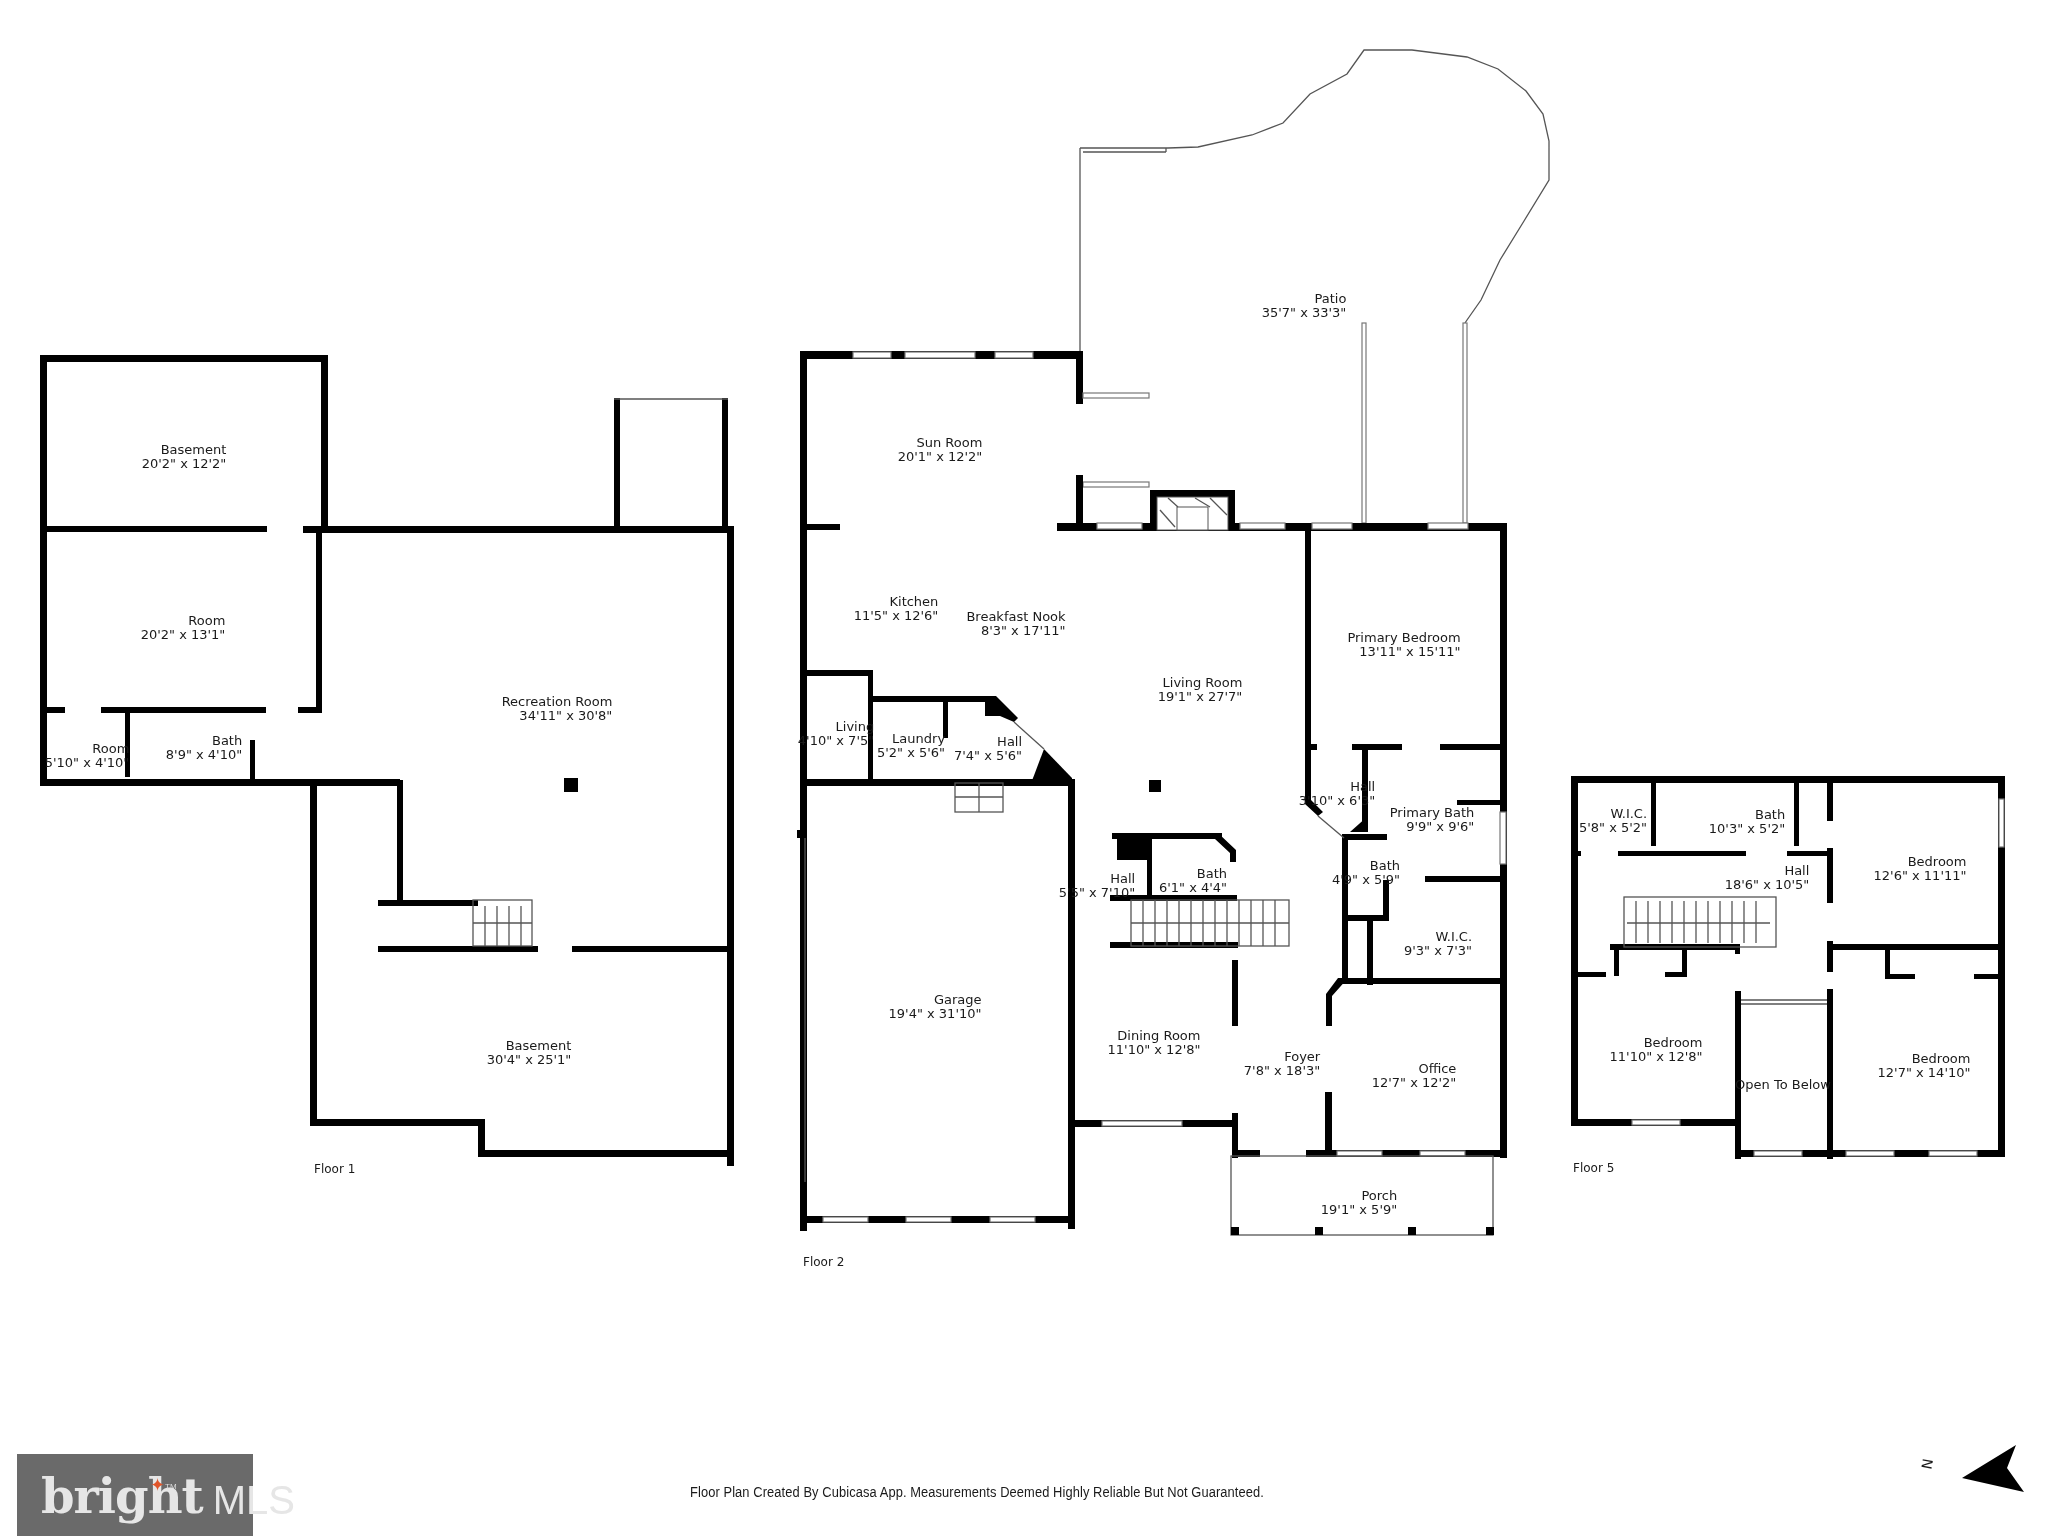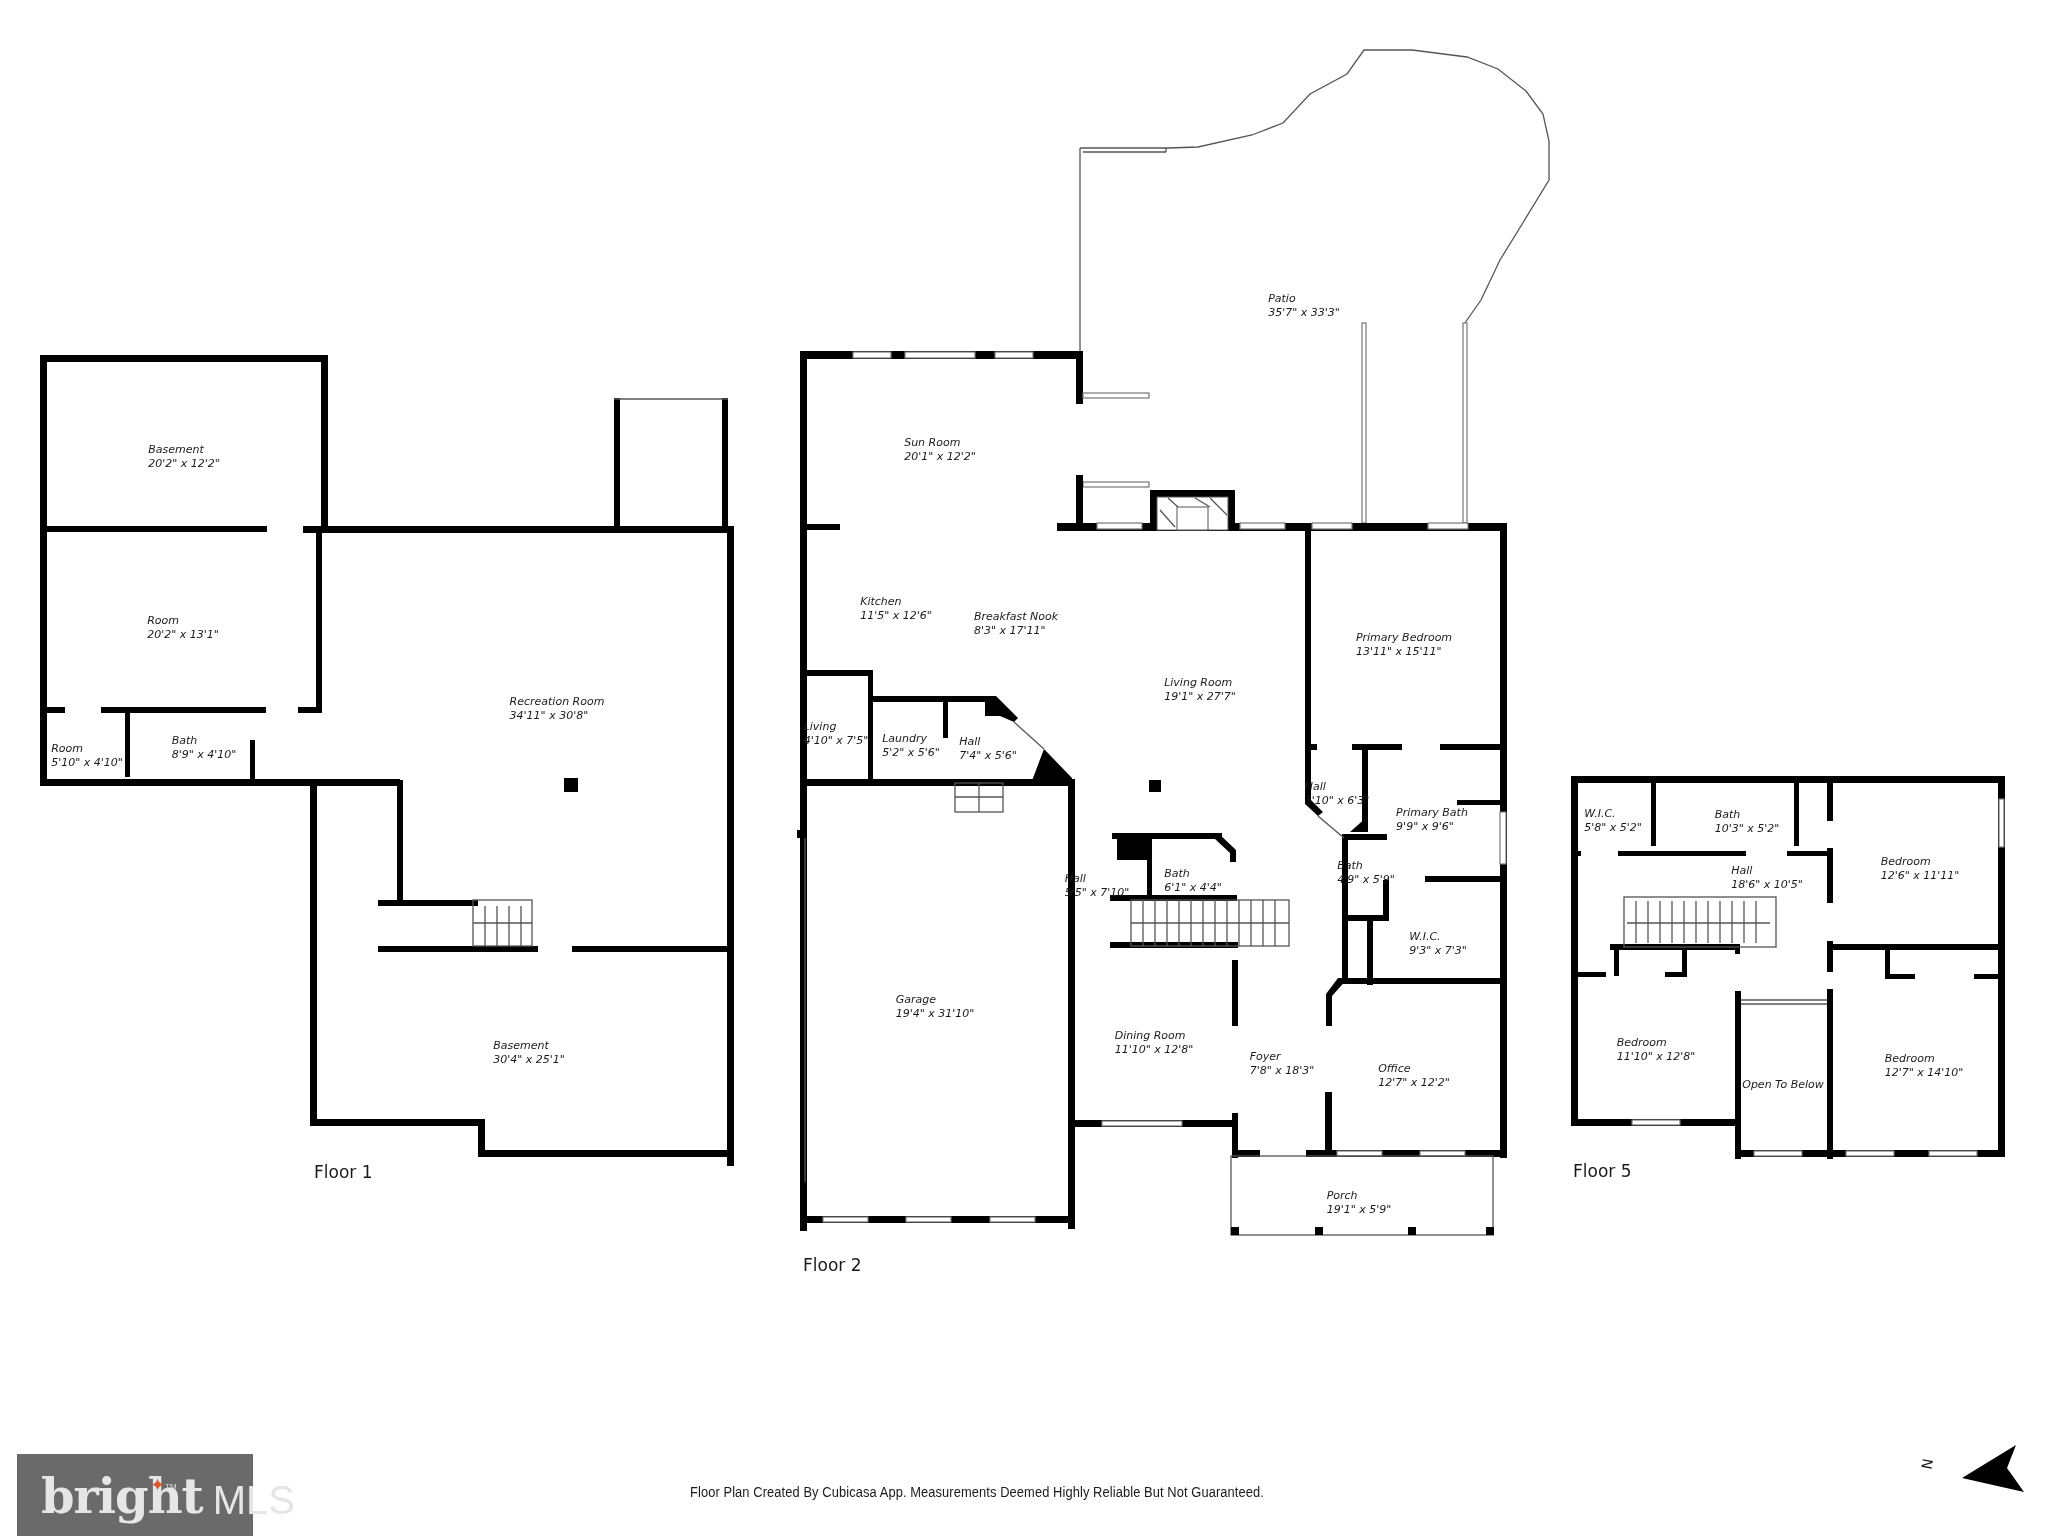--- a/index.html
+++ b/index.html
@@ -1,22 +1,22 @@
 <!DOCTYPE html>
 <html><head>
 <meta charset="utf-8">
 <style>
   html, body { margin:0; padding:0; background:#ffffff; }
   body { width:2048px; height:1536px; position:relative; overflow:hidden; font-family:"DejaVu Sans", sans-serif; color:#1a1a1a; }
   #plan { position:absolute; left:0; top:0; width:2048px; height:1536px; }
   .wall { fill:#000; }
   .thin { fill:none; stroke:#555; stroke-width:1.3; }
   .win { fill:#fff; stroke:#777; stroke-width:1.2; }
-  .lbl { position:absolute; text-align:left; font-size:11px; line-height:14px; transform:translate(-50%,-50%); white-space:nowrap;font-style:italic; }
-  .floor-lbl { position:absolute; font-size:17px; }
+  .lbl { position:absolute; text-align:right; font-size:13px; line-height:14px; transform:translate(-50%,-50%); white-space:nowrap; }
+  .floor-lbl { position:absolute; font-size:12px; }
   .disclaimer { position:absolute; left:690px; top:1484px; font-family:"Liberation Sans", sans-serif; font-size:14px; letter-spacing:0.1px; transform:scaleX(0.92); transform-origin:left; }
   .logo { position:absolute; left:17px; top:1454px; width:236px; height:84px; background:#6a6a6a; display:flex; align-items:center; }
   .logo .b { font-family:"DejaVu Serif", serif; font-size:48px; font-weight:bold; color:#e6e6e6; margin-left:24px; letter-spacing:-1px; position:relative; }
   .logo .star { position:absolute; left:133px; top:20px; color:#e0552a; font-size:18px; }
   .logo .tm { position:absolute; left:148px; top:12px; color:#ddd; font-size:8px; font-family:"Liberation Sans", sans-serif;margin-top:16px; }
   .logo .mls { font-family:"Liberation Sans", sans-serif; font-size:40px; color:#e6e6e6; margin-left:10px; margin-top:8px; }
   .compass { position:absolute; left:1920px; top:1430px; }
   .compass .n { position:absolute; left:2px; top:26px; font-size:14px; transform:rotate(-80deg); }
 </style>
 </head>

